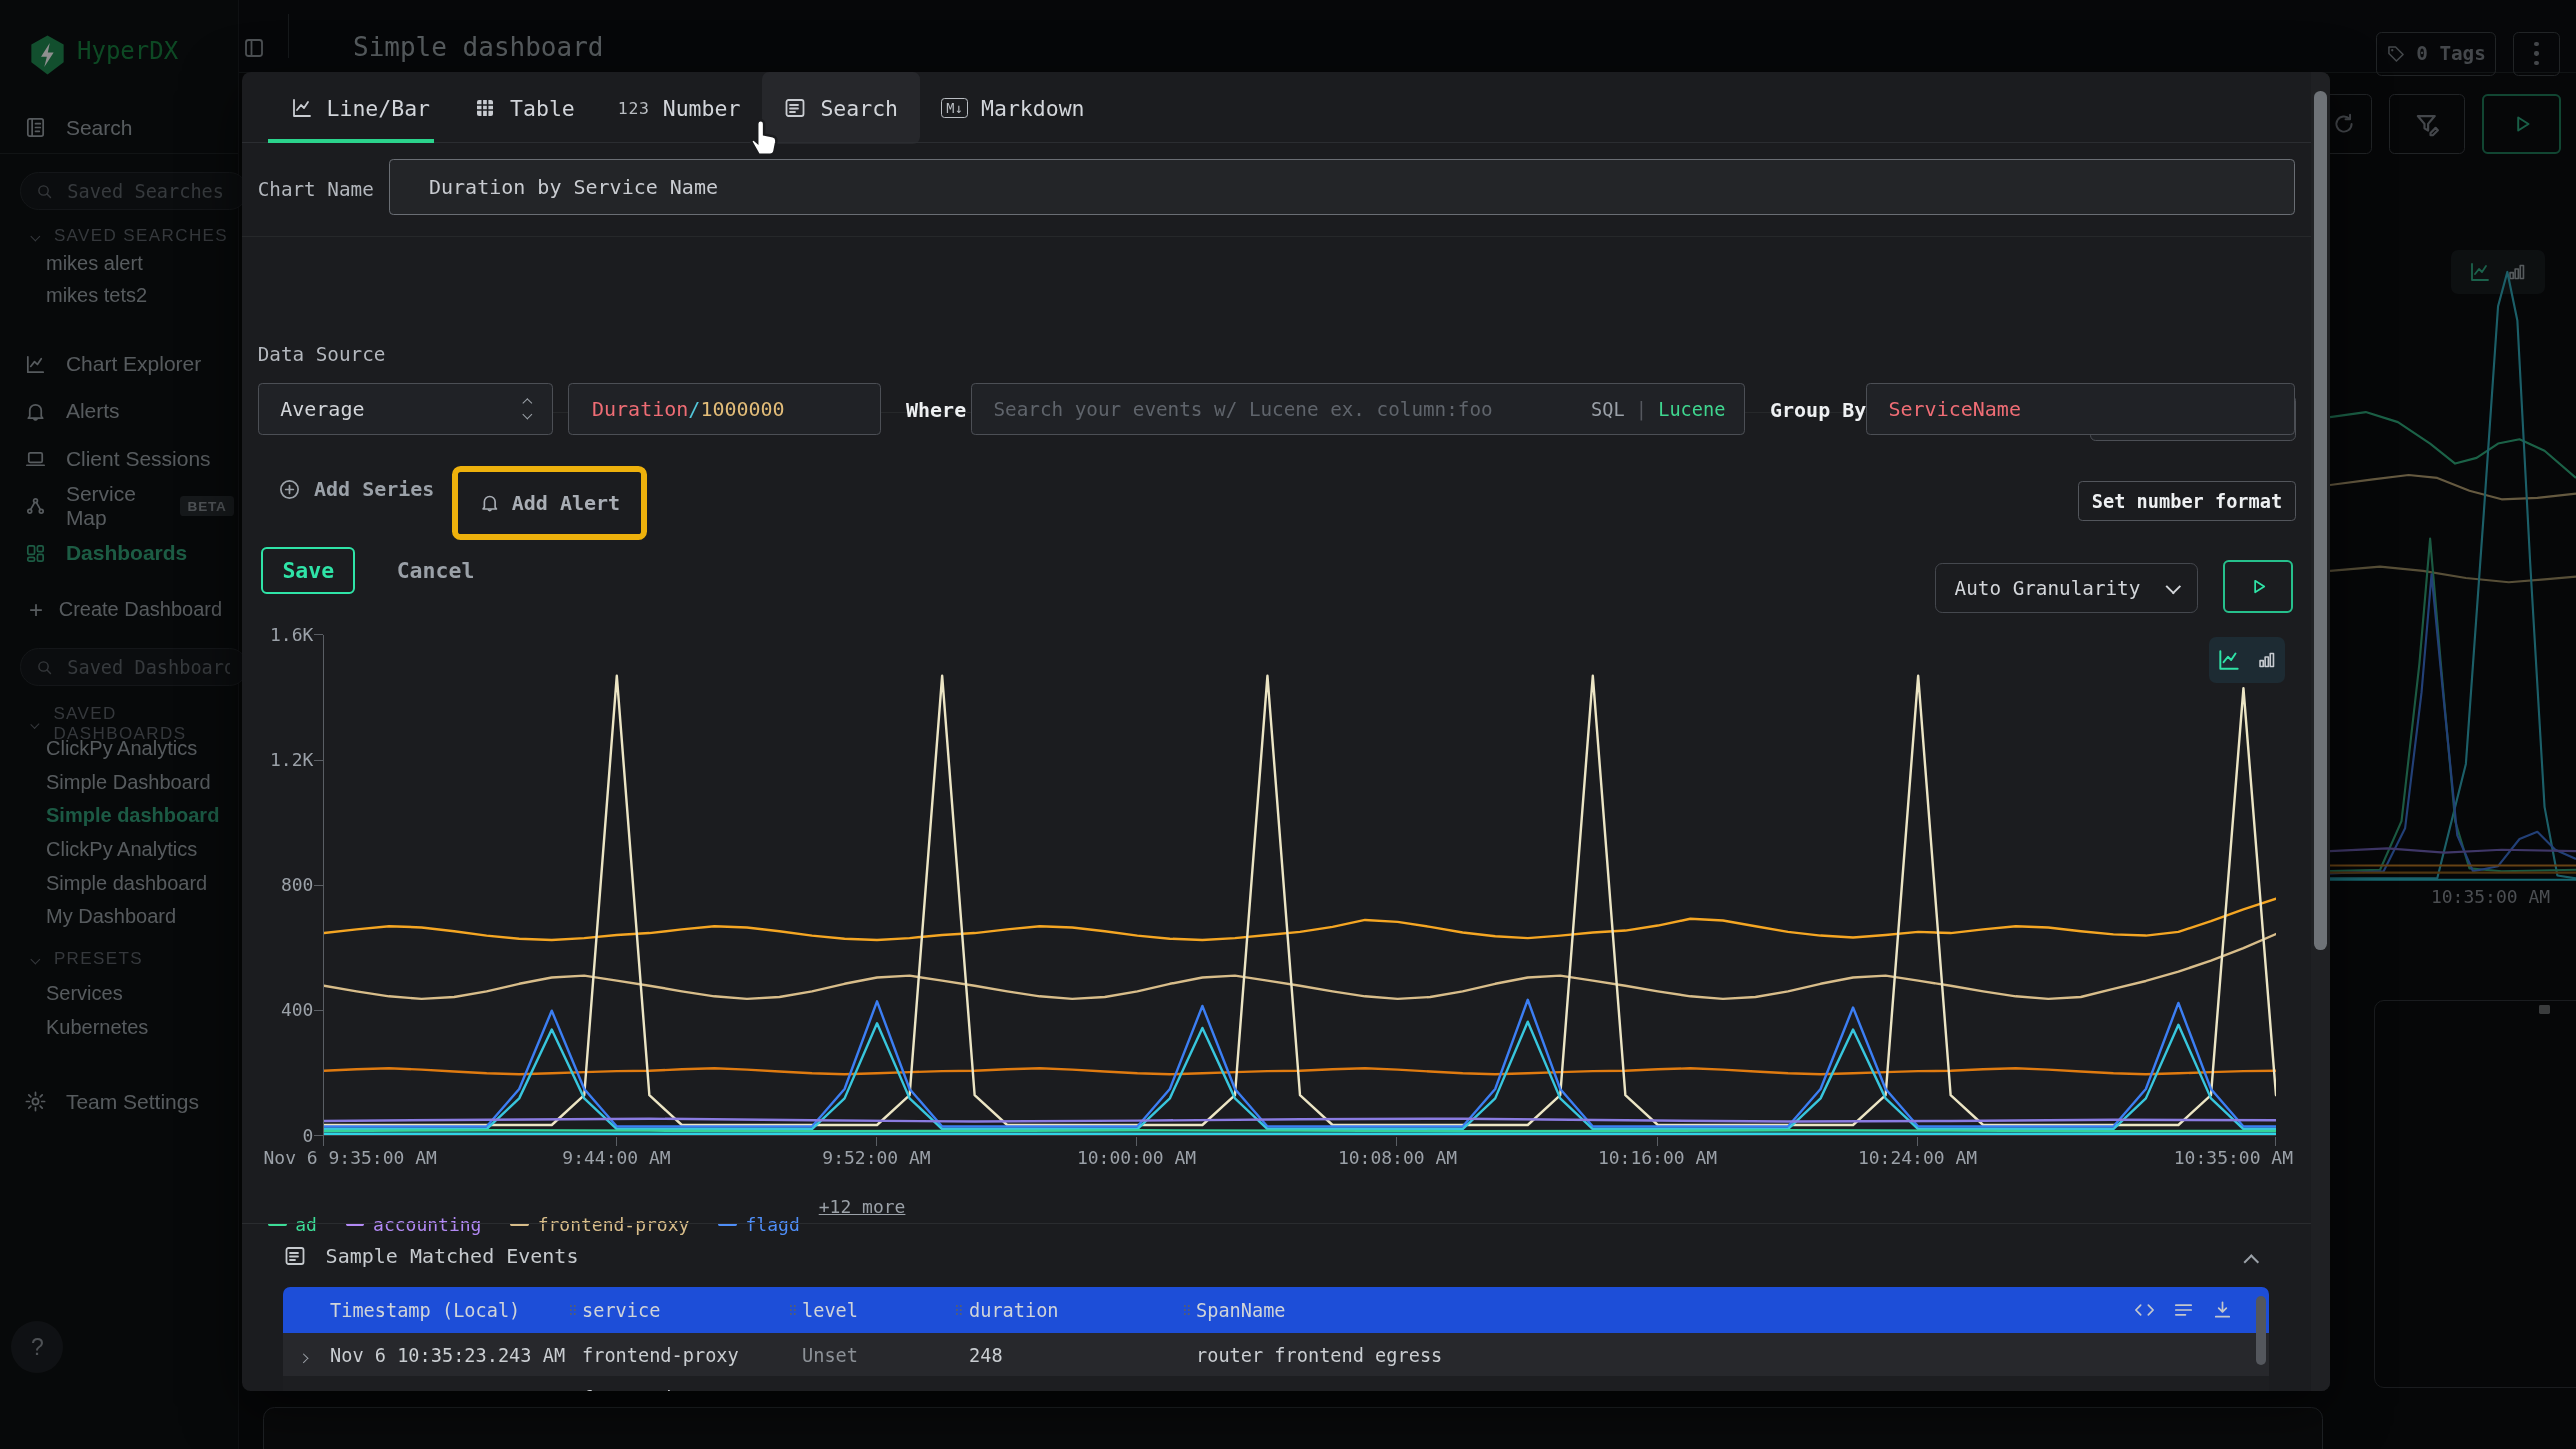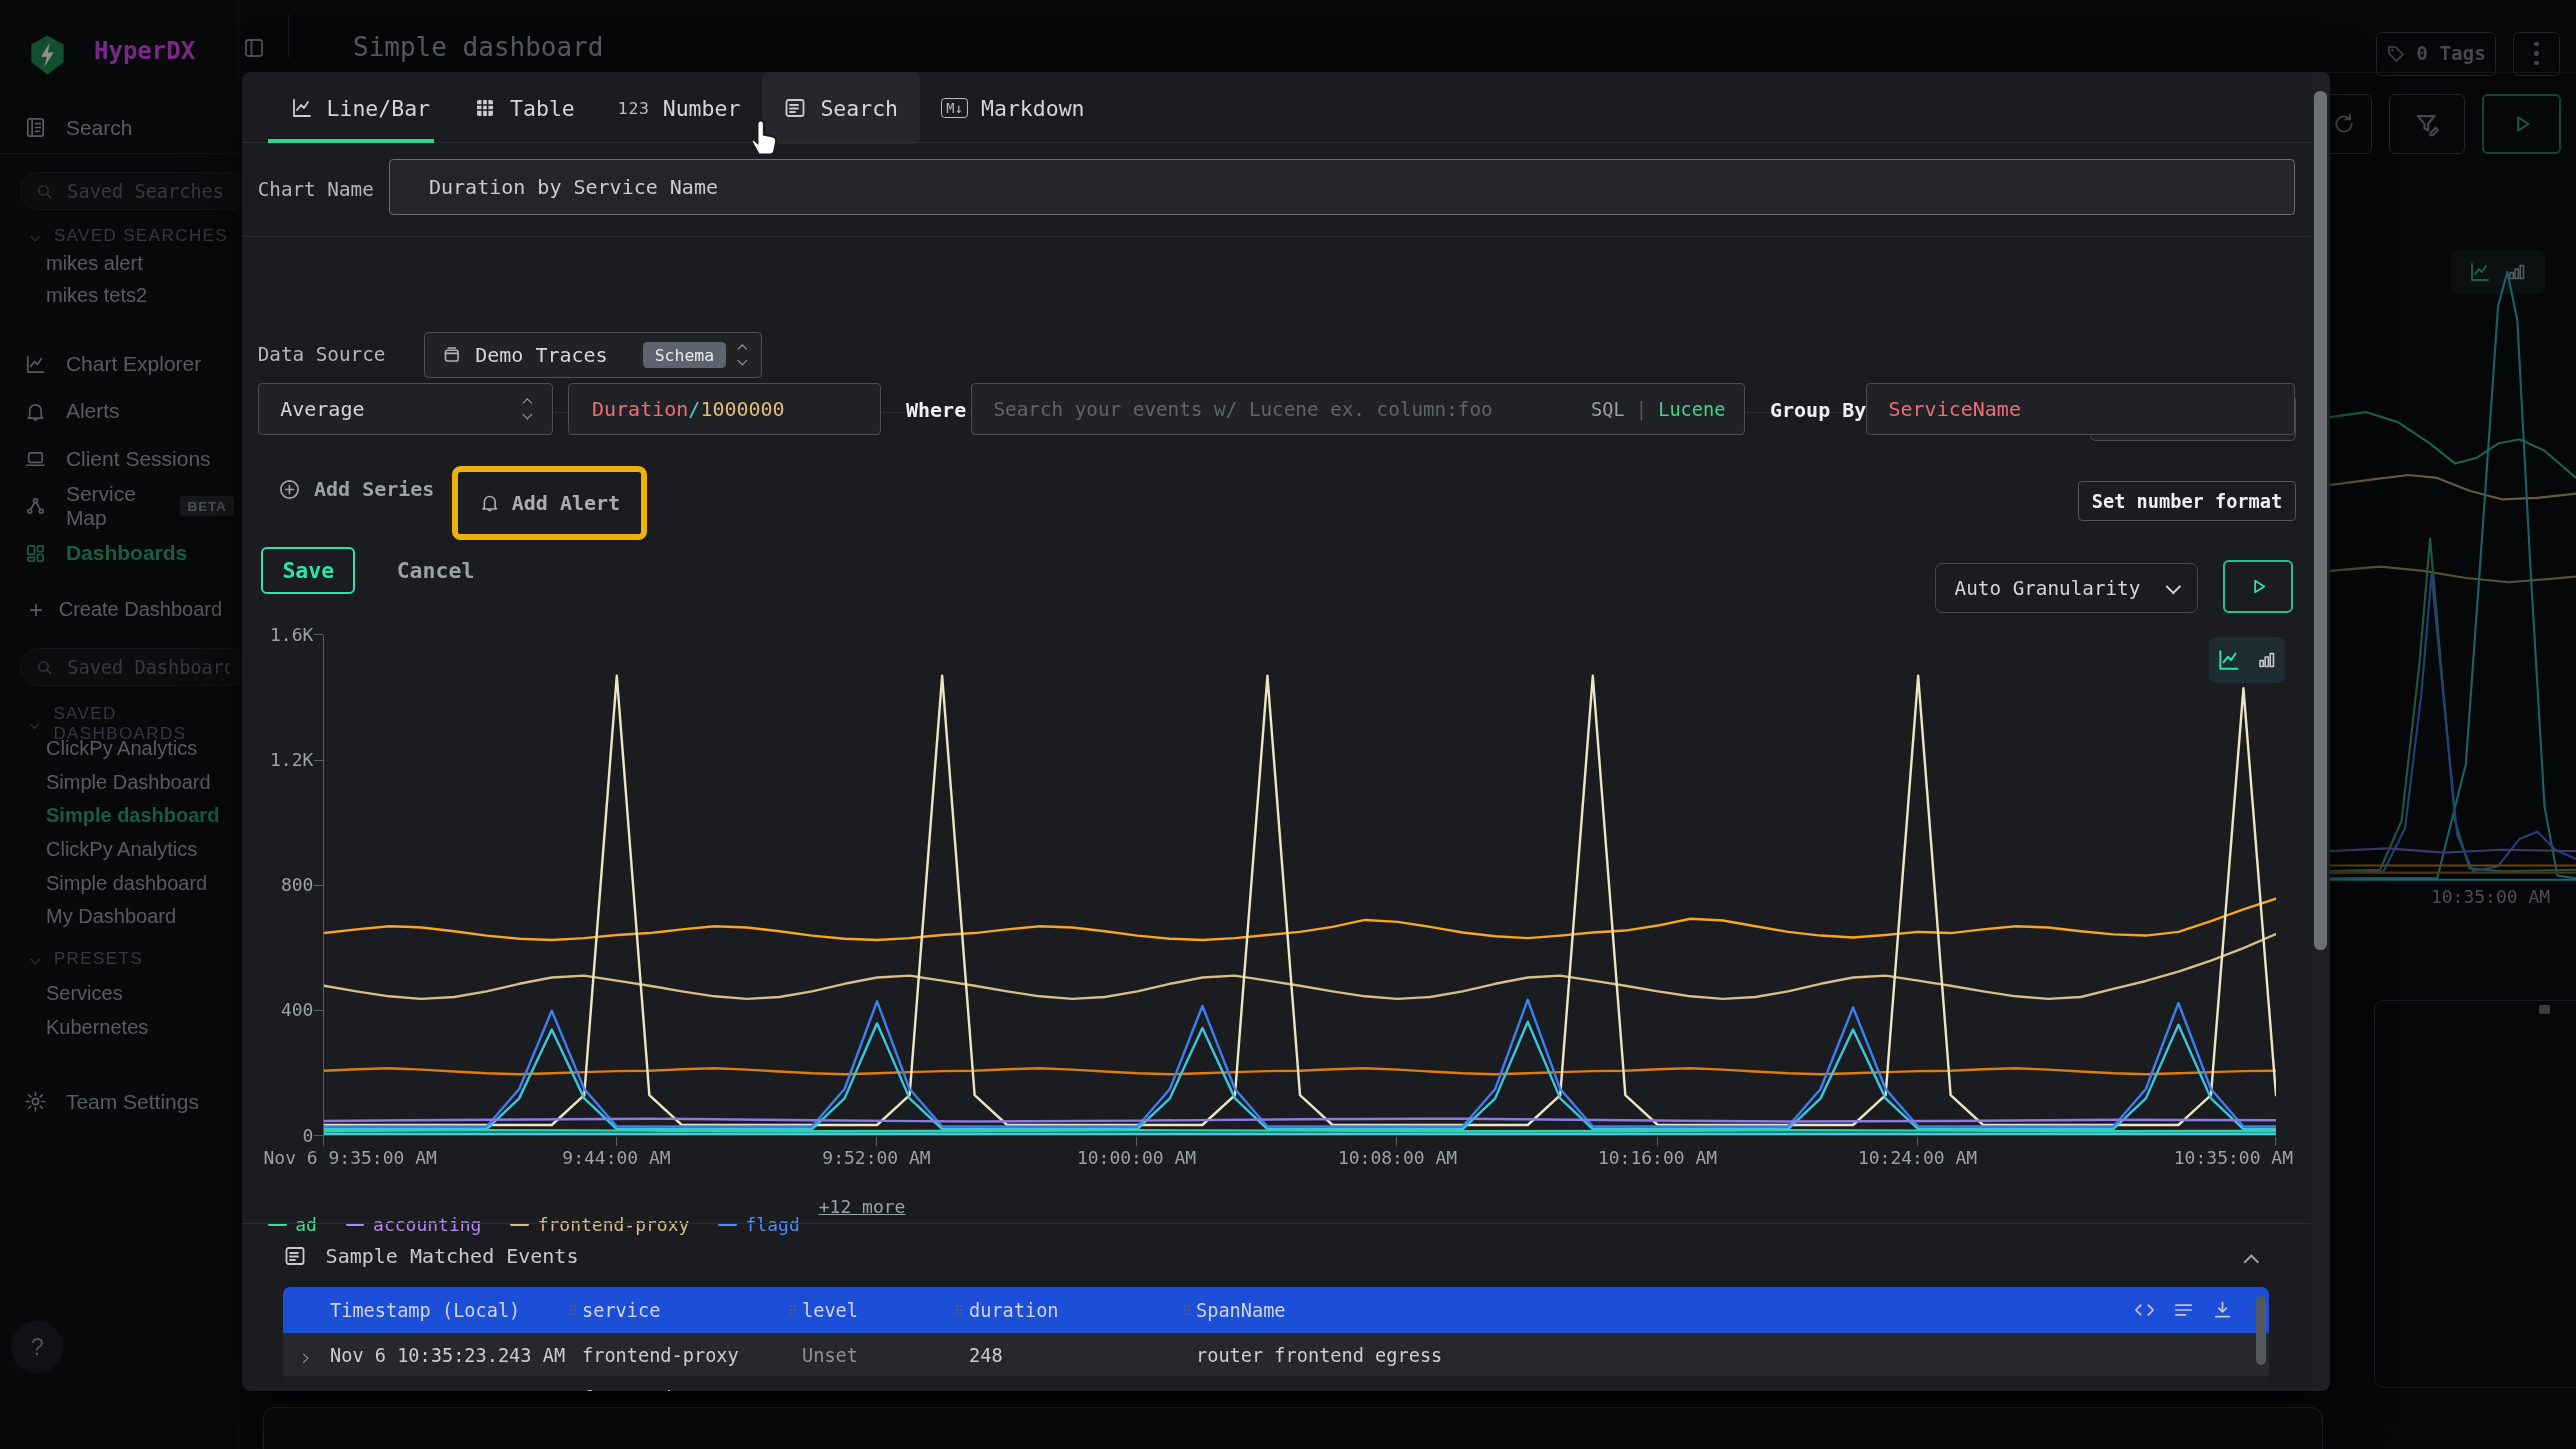--- a/index.html
+++ b/index.html
@@ -125,21 +125,21 @@
     <div class="abs" style="left:2539px;top:1005px;width:11.4px;height:8.6px;background:#c6c9cd;opacity:.5;border-radius:1.4px;"></div>
     <div class="abs" style="left:263px;top:1407px;width:2058px;height:86px;border:1.4px solid #36393e;border-radius:11.4px;background:#0d0e10;"></div>
 
     <div class="abs" id="sidebar" style="left:0;top:0;width:238px;height:1450px;background:#0a0b0d;border-right:0.7px solid #191b1e;">
       <span class="abs ic" style="left:27px;top:33px;width:40px;height:43px;">
         <svg viewBox="0 0 24 26" width="39" height="42">
             <path d="M12 1l10 5.5v11L12 25 2 17.5v-11z" fill="#1e8a4f"></path>
             <path d="M13.4 5.5l-5.4 8.6h3.6l-1.6 6.4 5.8-9h-3.6z" fill="#ffffff"></path>
           </svg>
       </span>
-      <div class="abs mono" style="left:77px;top:37px;font-size:24px;font-weight:bold;color:#d946ef;margin-left:17px;">HyperDX</div>
+      <div class="abs mono" style="left:77px;top:37px;font-size:24px;font-weight:normal;color:#15803d;">HyperDX</div>
 
       <div class="abs flex sans" style="left:18.6px;top:106px;width:211px;height:43px;gap:18.6px;color:#9aa0a6;font-size:21px;">
         <span class="ic" style="width:23px;height:23px;margin-left:5.7px;">
             <svg viewBox="0 0 24 24" width="100%" height="100%" fill="none" stroke="currentColor" stroke-width="1.8" stroke-linecap="round" stroke-linejoin="round">
               <rect x="4" y="3" width="16" height="18" rx="2"></rect>
               <path d="M8.5 3v18M12 8h5M12 12h5M12 16h4"></path>
             </svg>
           </span>
         <span>Search</span>
       </div>
@@ -312,35 +312,20 @@
         </svg>
     </span>
 
     <div class="lbl" style="left:15.7px;top:106px;">Chart Name</div>
     <div class="inpbox" style="left:147px;top:87px;width:1906px;height:56px;background:#232528;border-color:#6a6e74;">
       <input style="padding: 0px 39px;" value="Duration by Service Name">
     </div>
     <div class="abs" style="left:0;top:164px;width:2088px;height:1.4px;background:#26282a;"></div>
 
     <div class="lbl" style="left:15.7px;top:271px;">Data Source</div>
-    <div class="inpbox flex" style="left:182px;top:260px;width:338px;height:46px;padding:0 15.7px;gap:13px;">
-      <span class="ic" style="width:21.5px;height:21.5px;color:#aeb3b9;flex:none;">
-          <svg viewBox="0 0 24 24" width="100%" height="100%" fill="none" stroke="currentColor" stroke-width="1.8" stroke-linecap="round" stroke-linejoin="round">
-            <rect x="5" y="7" width="14" height="12" rx="2"></rect>
-            <path d="M5 10.5h14M8 4.5h8"></path>
-          </svg>
-        </span>
-      <span style="font-size:20px;color:#d3d6da;">Demo Traces</span>
-      <span style="flex:1;"></span>
-      <span style="font-size:16.5px;background:#5e6370;color:#e8eaed;border-radius:4.3px;padding:3.6px 11.4px;">Schema</span>
-      <span style="display:flex;flex-direction:column;gap:4.3px;color:#9ba1a8;">
-        <i class="chv sm up"></i>
-          <i class="chv sm down"></i>
-      </span>
-    </div>
 
     <div class="abs" style="left:15.7px;top:340px;width:1750px;height:1.4px;background:#26282a;"></div>
     <div class="lbl" style="left:1776px;top:329px;color:#c3c7cc;">Alias</div>
     <div class="inpbox" style="left:1848px;top:323px;width:206px;height:46px;border-radius:5.7px;">
       <input style="font-size: 19.3px; padding: 0px 17px;" placeholder="Series alias">
     </div>
 
     <div class="inpbox flex" style="left:15.7px;top:311px;width:295px;height:52px;padding:0 21.5px;margin-top:0;top:311px;">
       <span style="font-size:20px;color:#d3d6da;">Average</span>
       <span style="flex:1;"></span>

